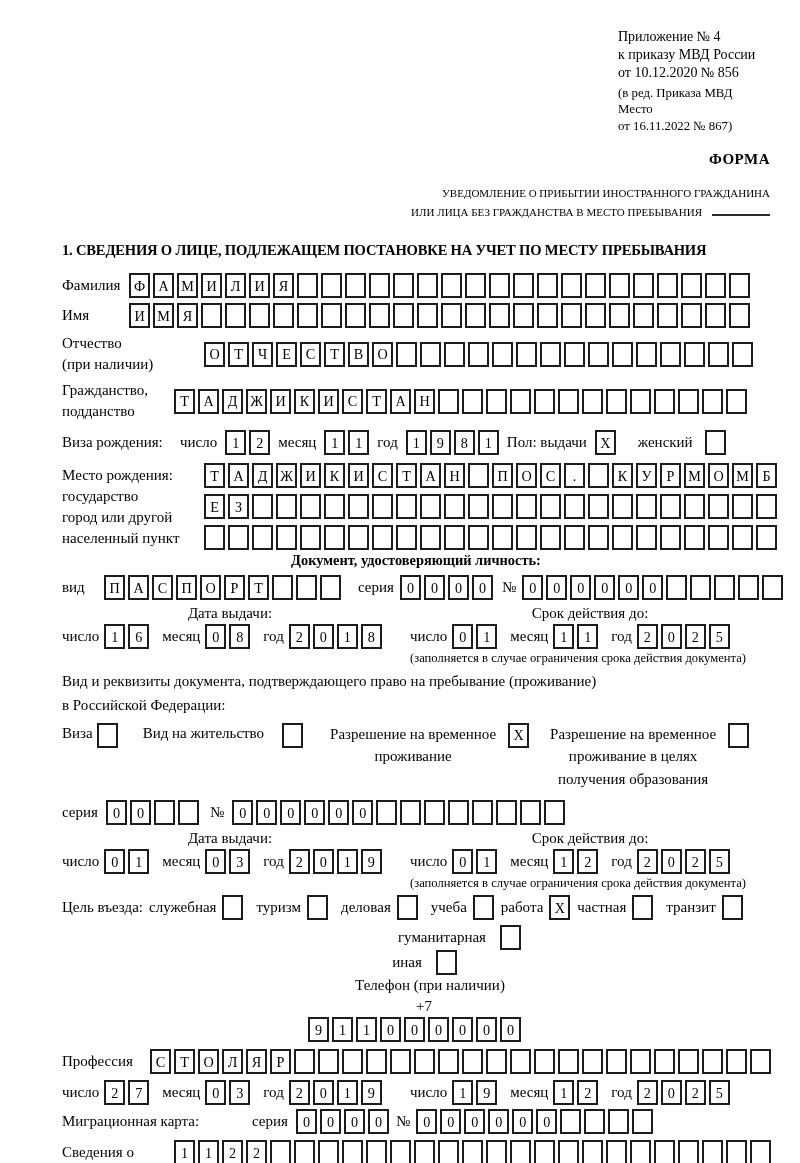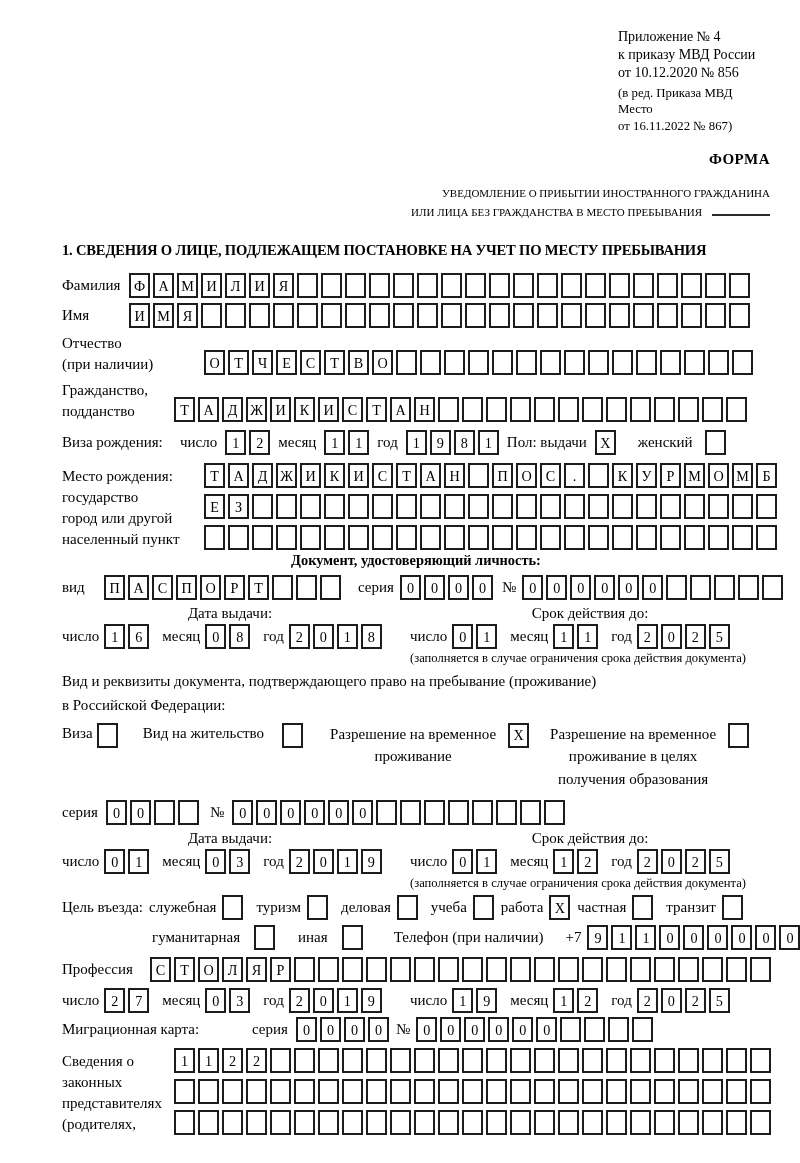--- a/index.html
+++ b/index.html
@@ -10,21 +10,21 @@
   .appendix{margin-left:556px;line-height:1.28;font-size:14px;}
   .appendix .edition{font-size:12.8px;margin-top:3px;line-height:1.3;}
   .forma{font-weight:bold;text-align:right;margin-top:16px;font-size:15px;letter-spacing:.5px;}
 
   .title{font-weight:normal;text-align:right;font-size:11px;margin-top:18px;line-height:1.45;}
   .blank-line{display:inline-block;width:58px;border-bottom:2.4px solid #2b2b2b;margin-left:10px;height:12px;}
   .section-heading{font-weight:bold;font-size:14.6px;margin-top:22px;margin-bottom:14px;letter-spacing:-0.2px;font-family:Liberation Serif, serif;}
 
   
   .row{display:flex;align-items:center;margin-bottom:5px;}
-  .row.top{align-items:flex-end;}
+  .row.top{align-items:center;}
   .lbl{flex:0 0 auto;line-height:1.4;}
   .w67{width:67px;}
   .w112{width:112px;}
   .w142{width:142px;}
   .w42{width:42px;}
   .w190{width:190px;}
   .cells{display:flex;flex-wrap:nowrap;flex:0 0 auto;}
   .cell{display:inline-flex;align-items:center;justify-content:center;width:21px;height:25px;
         border:2px solid #1c1c1c;margin-right:3px;font-size:14.2px;box-sizing:border-box;
         background:#fff;flex:0 0 auto;line-height:1;}
@@ -557,21 +557,21 @@
         </span>
       </span>
     <span class="opt" style="margin-left:10px;">
         <span>транзит</span>
         <span class="cells">
           <span class="cell"></span>
         </span>
       </span>
   </div>
 
-  <div class="row" style="">
+  <div class="row" style="flex-direction:column;">
     <span class="opt" style="margin-left:90px;">
         <span>гуманитарная</span>
         <span class="cells" style="margin-left:14px;">
           <span class="cell"></span>
         </span>
       </span>
     <span class="opt" style="margin-left:20px;">
         <span>иная</span>
         <span class="cells" style="margin-left:14px;">
           <span class="cell"></span>

